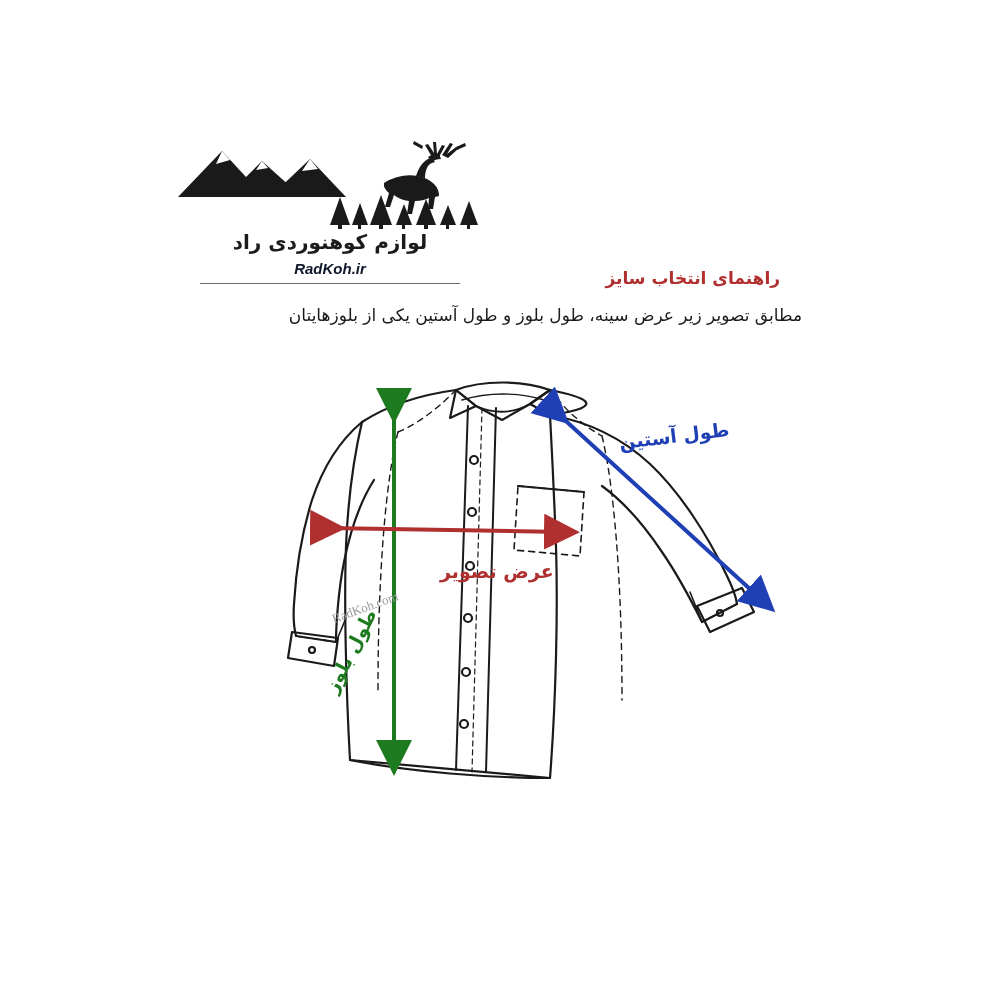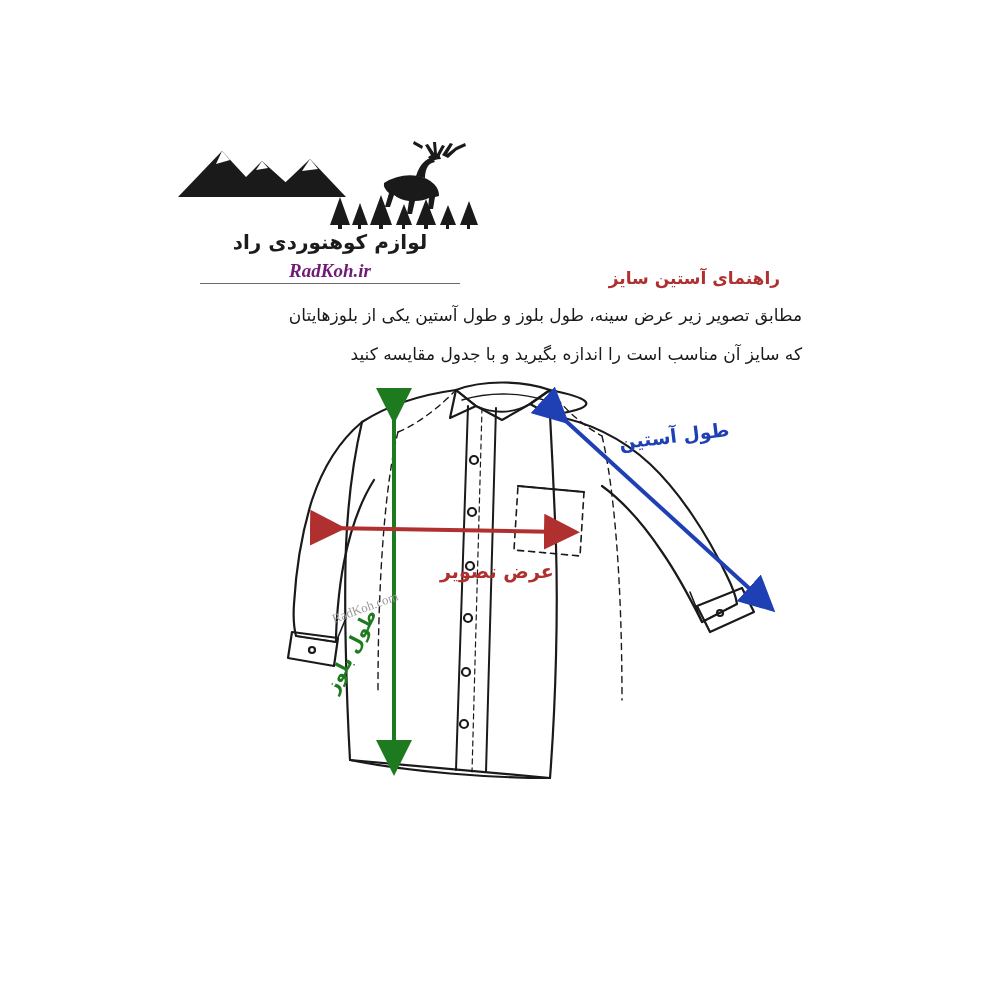--- a/index.html
+++ b/index.html
@@ -33,25 +33,25 @@
     font-weight:bold;
     color:#1b1b1b;
     direction:rtl;
     letter-spacing:0px;
   }
   .brand-sub{
     position:absolute;
     left:10px;top:125px;
     width:310px;
     text-align:center;
-    font-size:19px;
+    font-size:15px;
     font-style:italic;
     font-weight:bold;
-    color:#701a75;
-    font-family:Liberation Serif, serif;
+    color:#0f172a;
+    font-family:Liberation Sans, sans-serif;
   }
   .brand-rule{
     position:absolute;
     left:35px;top:148px;width:260px;height:1px;
     background:#6a6a6a;
   }
 
   
   .guide-title{
     position:absolute;
@@ -161,23 +161,22 @@
           <path d="M290 90 l9 -24 l9 24 z"></path>
             <rect x="297" y="88" width="3" height="6"></rect>
         </g>
       </svg>
     </div>
     <div class="brand-title">لوازم کوهنوردی راد</div>
     <div class="brand-sub">RadKoh.ir</div>
     <div class="brand-rule"></div>
   </div>
 
-  <div class="guide-title">راهنمای آستین سایز</div>
+  <div class="guide-title">راهنمای انتخاب سایز</div>
   <div class="guide-line l1">مطابق تصویر زیر عرض سینه، طول بلوز و طول آستین یکی از بلوزهایتان</div>
-  <div class="guide-line l2">که سایز آن مناسب است را اندازه بگیرید و با جدول مقایسه کنید</div>
 
   <div class="diagram">
     <svg width="560" height="440" viewBox="0 0 560 440" xmlns="http://www.w3.org/2000/svg">
       <g fill="none" stroke="#1a1a1a" stroke-width="2.2" stroke-linejoin="round" stroke-linecap="round">
 
         <path d="M300 55 C340 62 372 78 400 104 C430 132 458 176 476 214
                  C482 226 486 236 487 244 L452 262 C446 250 430 218 412 192
                  C396 168 374 142 352 126"></path>
 
         <path d="M447 246 L492 228 L504 252 L460 272 Z"></path>

